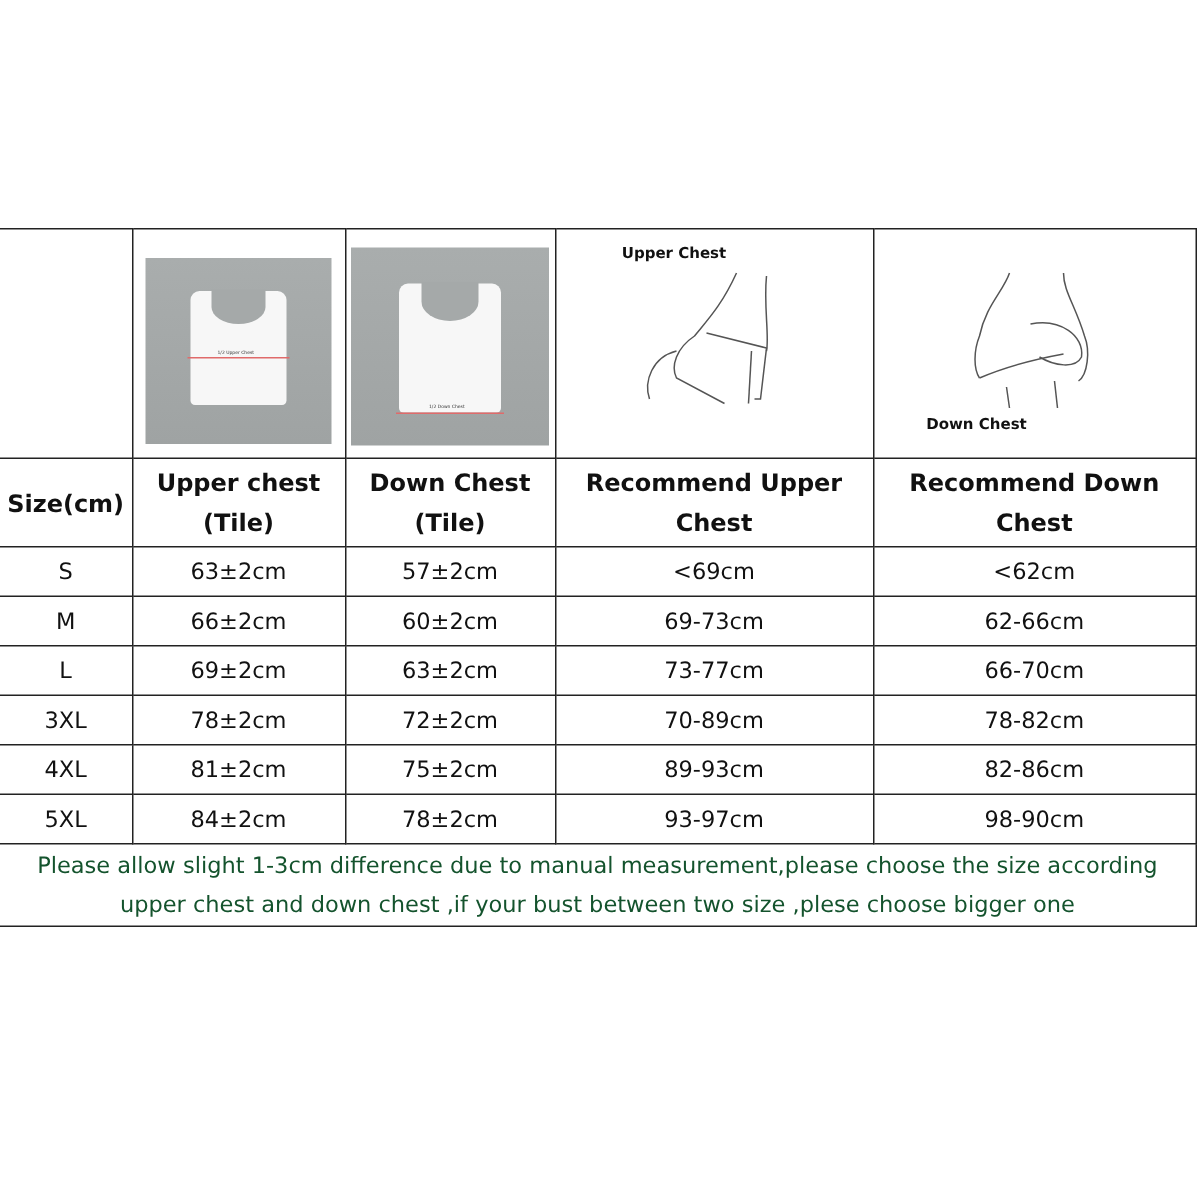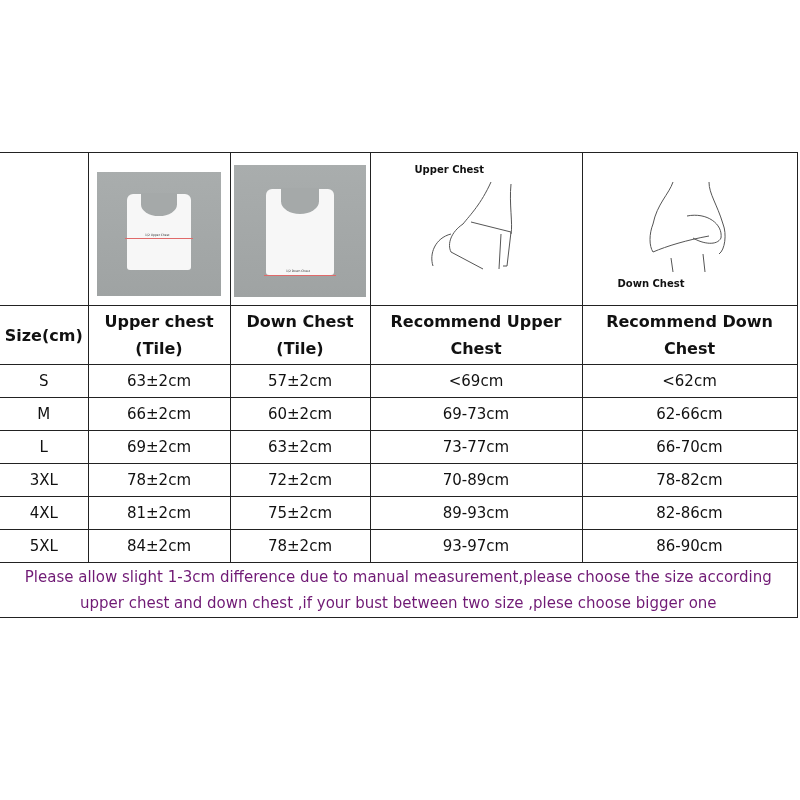--- a/index.html
+++ b/index.html
@@ -4,21 +4,21 @@
 <style>
   html, body { margin: 0; padding: 0; background: #ffffff; }
   body { width: 800px; height: 800px; position: relative; overflow: hidden;
          font-family: "DejaVu Sans", sans-serif; color: #111; }
   .table { position: absolute; left: 0; top: 152px; width: 797px; border-collapse: collapse; table-layout: fixed; padding-left: 39px; }
   .table td { border: 1.5px solid #222; padding: 0; text-align: center; vertical-align: middle; }
   .table td.first { border-left: none; }
   .imgrow td { height: 152px; }
   .hdrrow td { height: 58px; font-size: 16px; font-weight: bold; line-height: 27px; }
   .datarow td { height: 32px; font-size: 15px; }
-  .note td { height: 54px; color: #701a75; font-size: 15px; line-height: 26px; border-left: none; }
+  .note td { height: 54px; color: #14532d; font-size: 15px; line-height: 26px; border-left: none; }
   .photo { margin: 0 auto; background: linear-gradient(180deg,#a9adad,#9fa3a3); position: relative; }
   .photo1 { width: 124px; height: 124px; margin-top: 10px; }
   .photo2 { width: 132px; height: 132px; margin-top: 4px; }
   .vest { position: absolute; background: #f7f7f7; border-radius: 6px 6px 3px 3px; }
   .vest::before { content: ""; position: absolute; left: 22%; top: -1px; width: 56%; height: 30%;
                   background: #a5a9a9; border-radius: 0 0 50% 50%; }
   .redline { position: absolute; height: 1px; background: #e06a6a; }
   .tinylabel { position: absolute; font-size: 3px; color: #333; }
   .illus { position: relative; width: 100%; height: 150px; }
   .illus-label { position: absolute; font-size: 10px; font-weight: bold; }
@@ -122,21 +122,21 @@
     <td>81±2cm</td>
     <td>75±2cm</td>
     <td>89-93cm</td>
     <td>82-86cm</td>
   </tr>
   <tr class="datarow">
     <td class="first">5XL</td>
     <td>84±2cm</td>
     <td>78±2cm</td>
     <td>93-97cm</td>
-    <td>86-90cm</td>
+    <td>98-90cm</td>
   </tr>
   <tr class="note">
     <td colspan="5">
       <div>Please allow slight 1-3cm difference due to manual measurement,please choose the size according</div>
       <div>upper chest and down chest ,if your bust between two size ,plese choose bigger one</div>
     </td>
   </tr>
 </tbody>
   </table>
 

